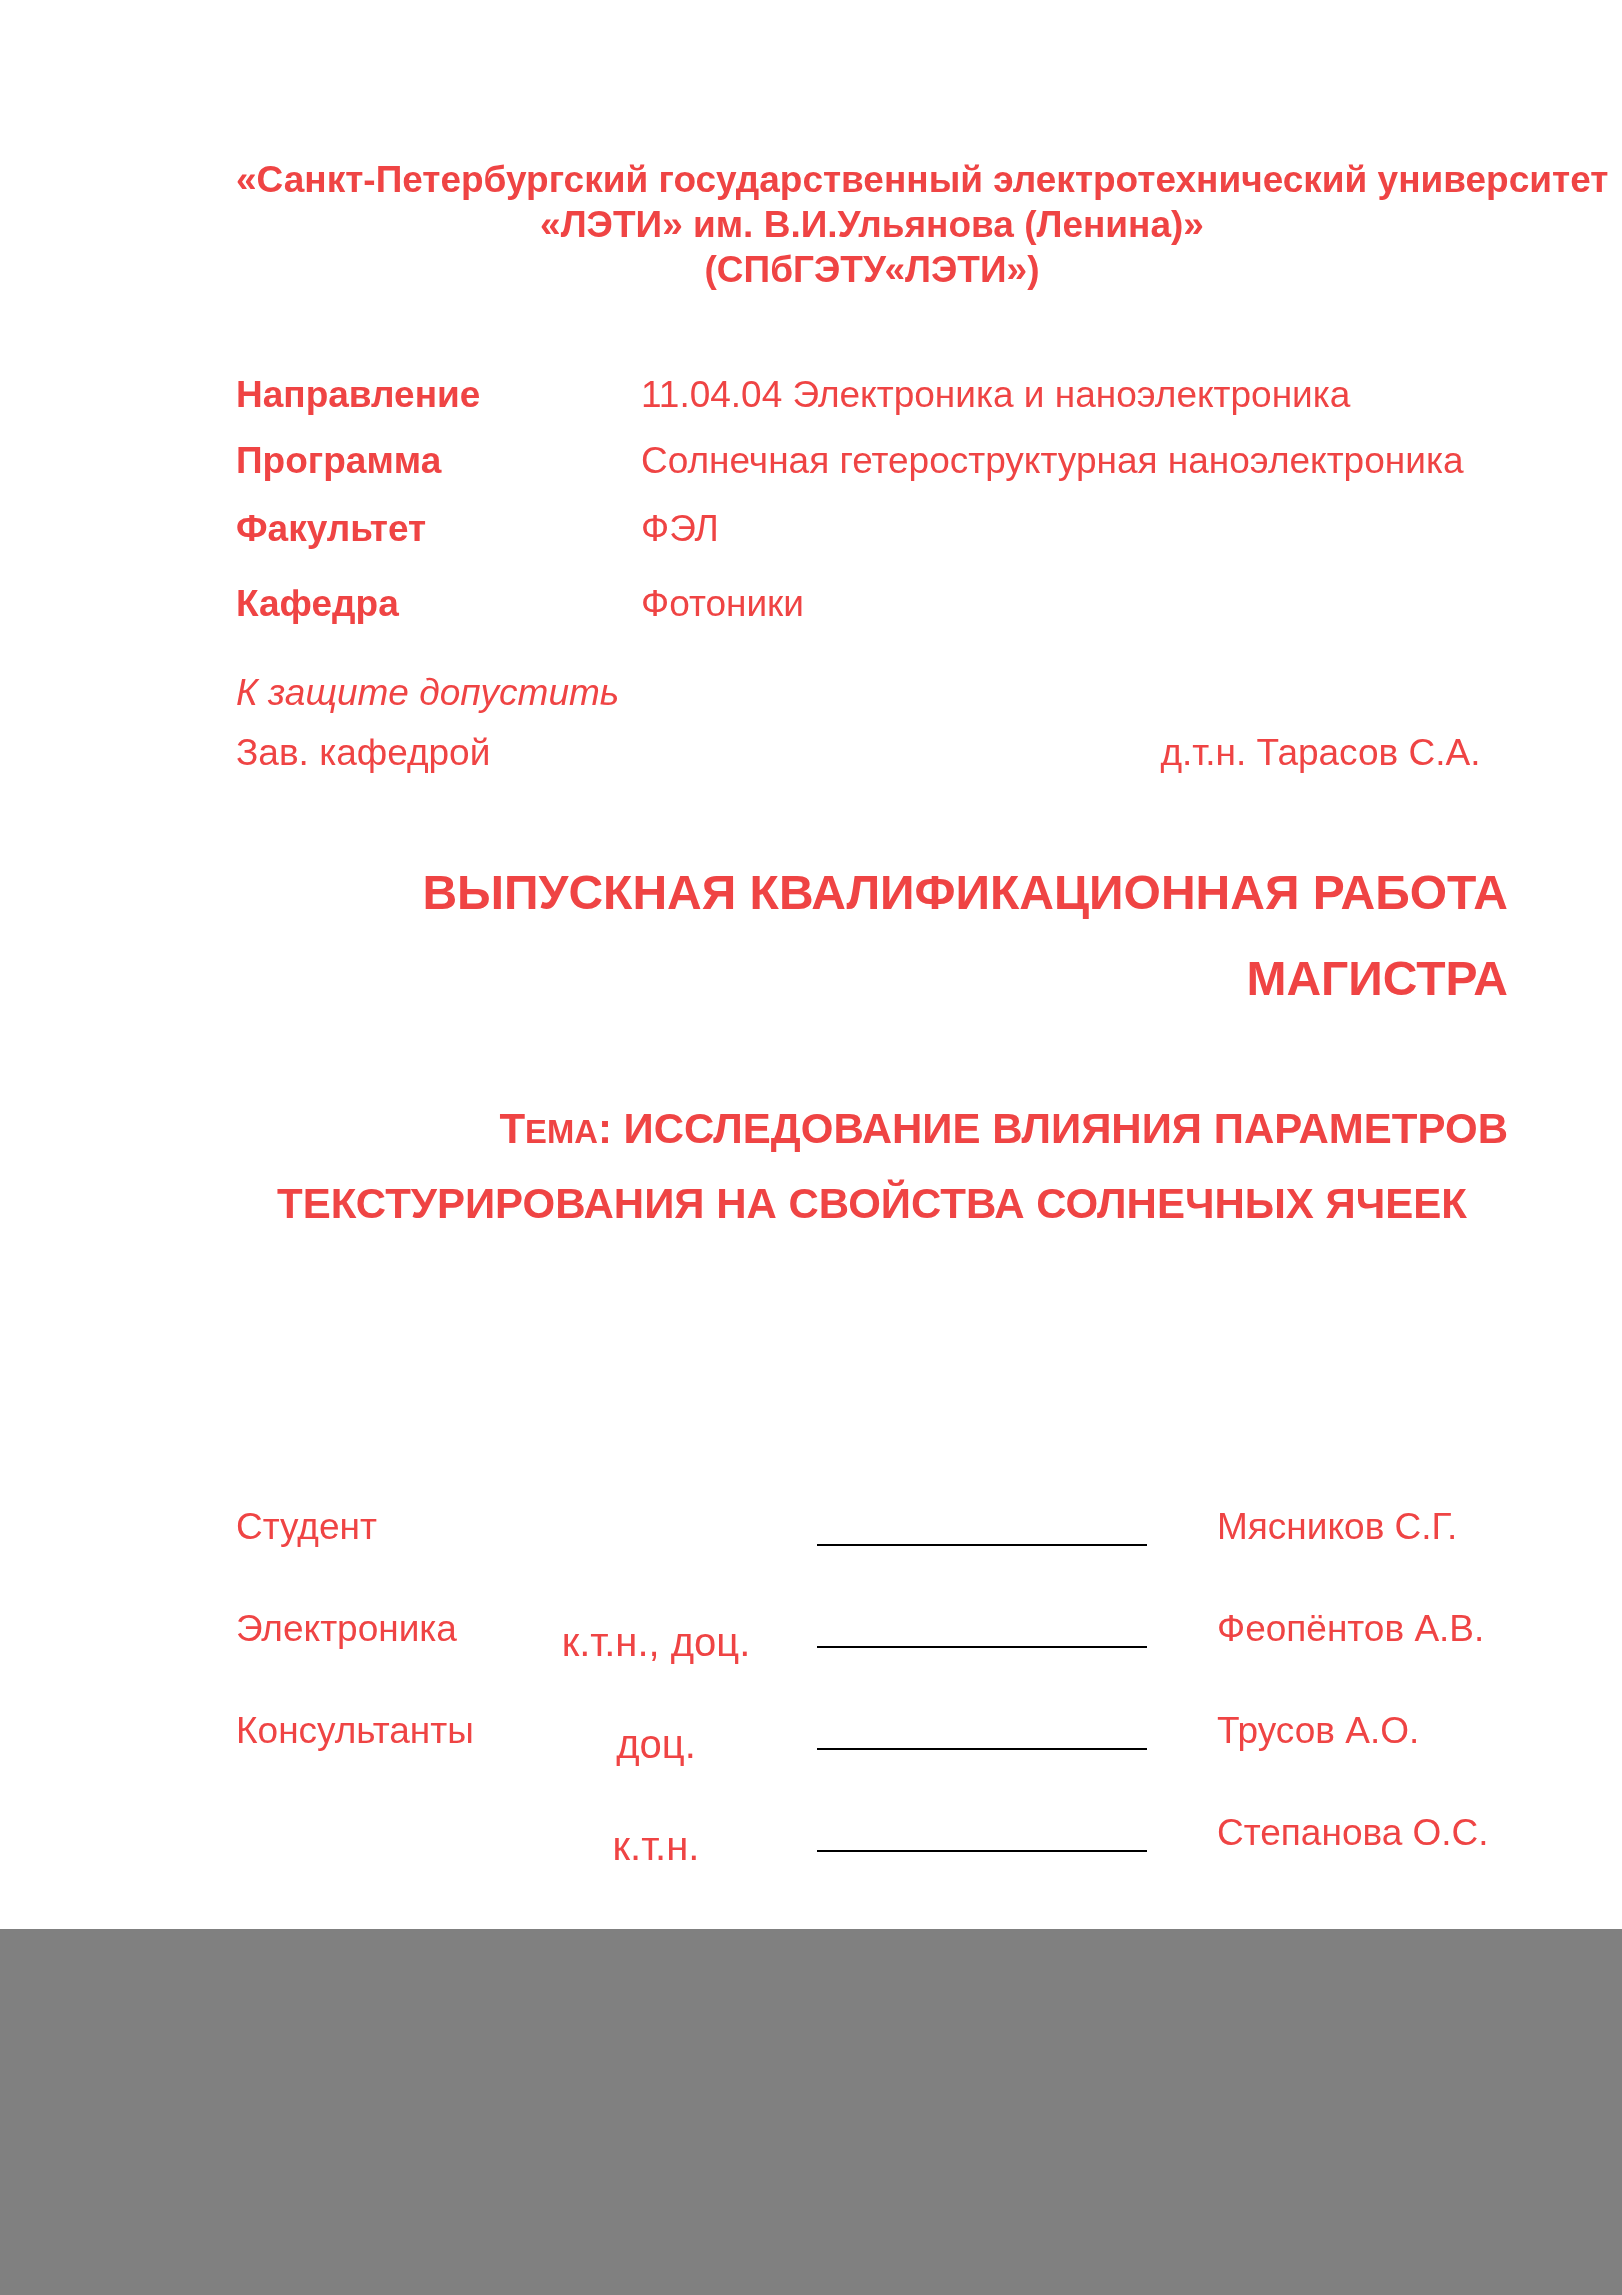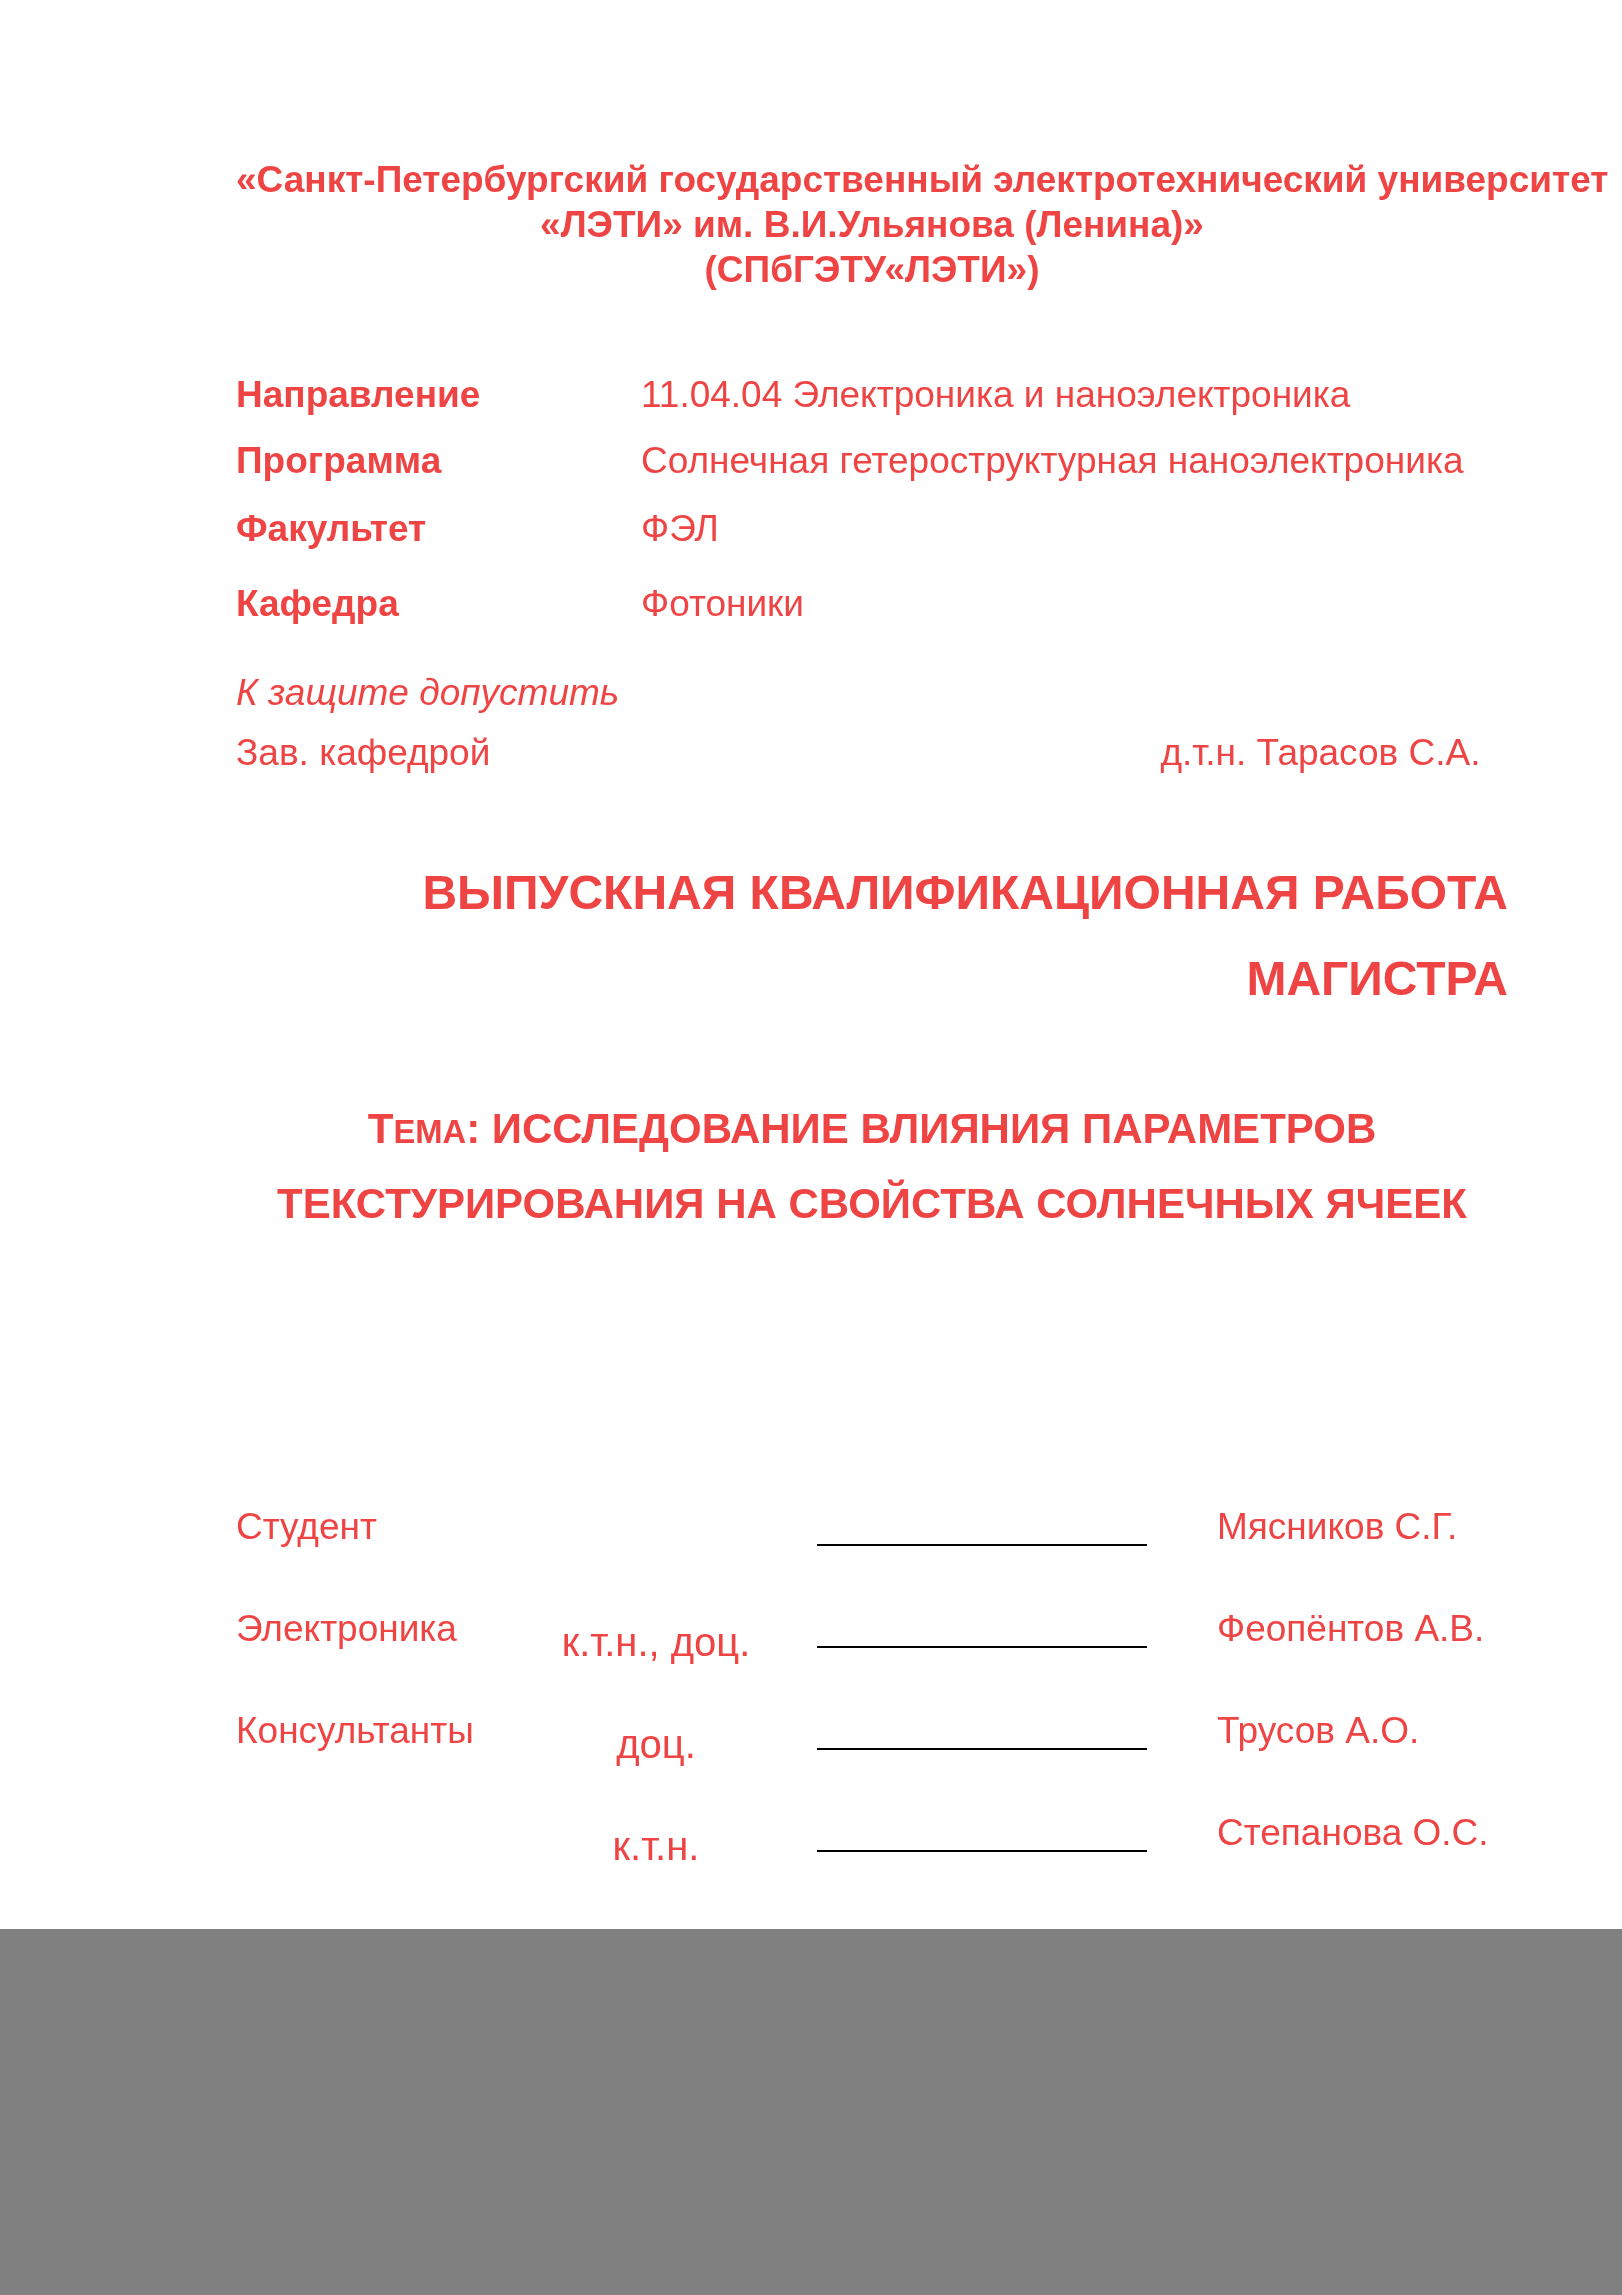--- a/index.html
+++ b/index.html
@@ -85,21 +85,21 @@
   .doc-title-2 { top: 953px; }
 
   
   .topic {
     text-align: center;
     font-weight: bold;
     font-size: 42px;
     line-height: 1.1;
     white-space: nowrap;
   }
-  .topic-1 { top: 1106px; }
+  .topic-1 { top: 1106px; text-align: right; }
   .topic-2 { top: 1181px; }
   .topic-sc {
     text-transform: uppercase;
     font-size: 0.78em;
   }
 
   
   .sig-row {
     position: absolute;
     left: 236px;

